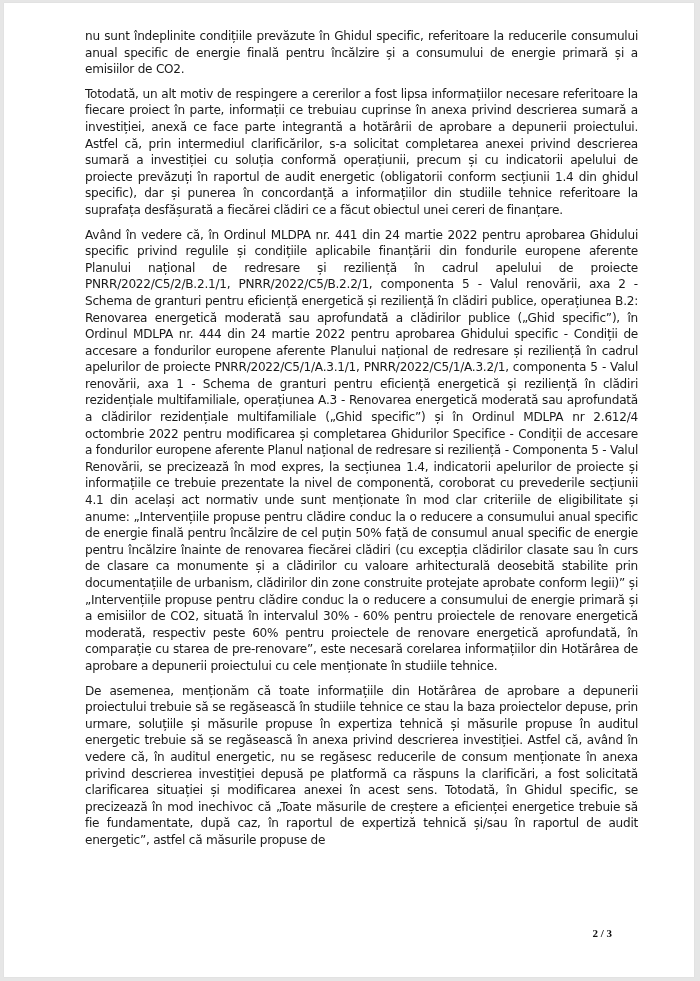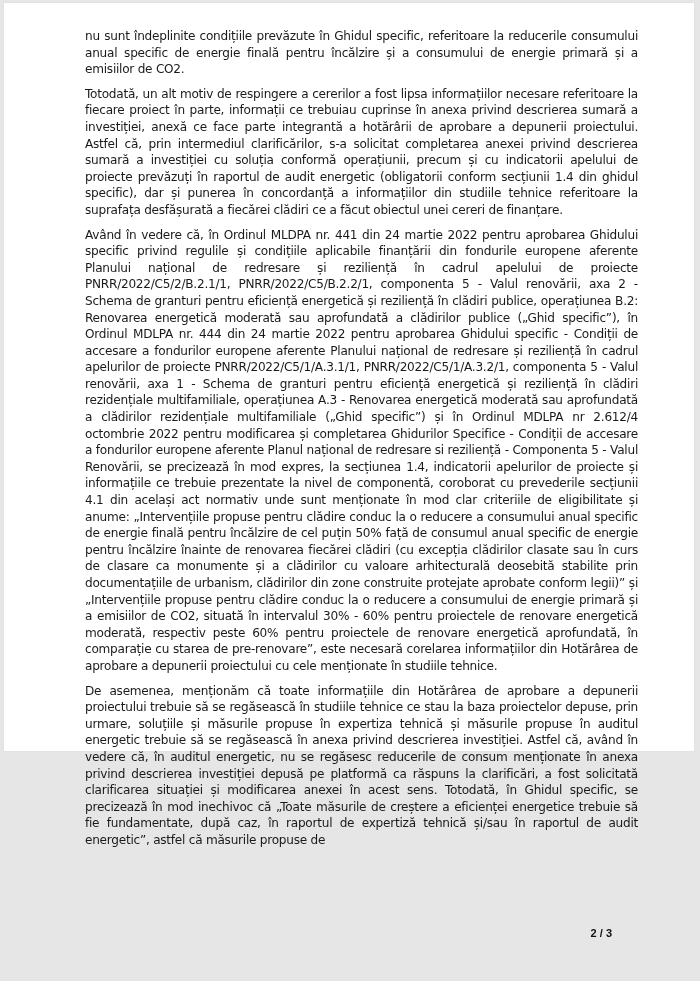--- a/index.html
+++ b/index.html
@@ -3,42 +3,42 @@
 <meta charset="utf-8">
 <style>
   html, body { margin: 0; padding: 0; }
   body {
     width: 700px; height: 981px; overflow: hidden;
     background: #e6e6e6;
     position: relative;
   }
   .page {
     position: absolute;
-    left: 4px; top: 3px; width: 690px; height: 748px;
+    left: 4px; top: 3px; width: 690px; height: 974px;
     background: #ffffff;
     box-shadow: 0 0 1px #cfcfcf;
   }
   .content {
     position: absolute;
     left: 81px; top: 25px; width: 553px;
     font-family: "DejaVu Sans", sans-serif;
     font-size: 12.1px;
     line-height: 16.6px;
     color: #1a1a1a;
     letter-spacing: -0.25px;
   }
   .para {
     margin: 0 0 8px 0;
     text-align: justify;
     hyphens: none;
   }
   .page-number {
     position: absolute;
     right: 82px; top: 924px;
-    font-family: Liberation Sans, sans-serif;
+    font-family: Liberation Serif, serif;
     font-size: 11px;
     font-weight: bold;
     color: #111;
   }
 </style>
 </head>
 <body>
 
 <div class="page">
   <div class="content">

